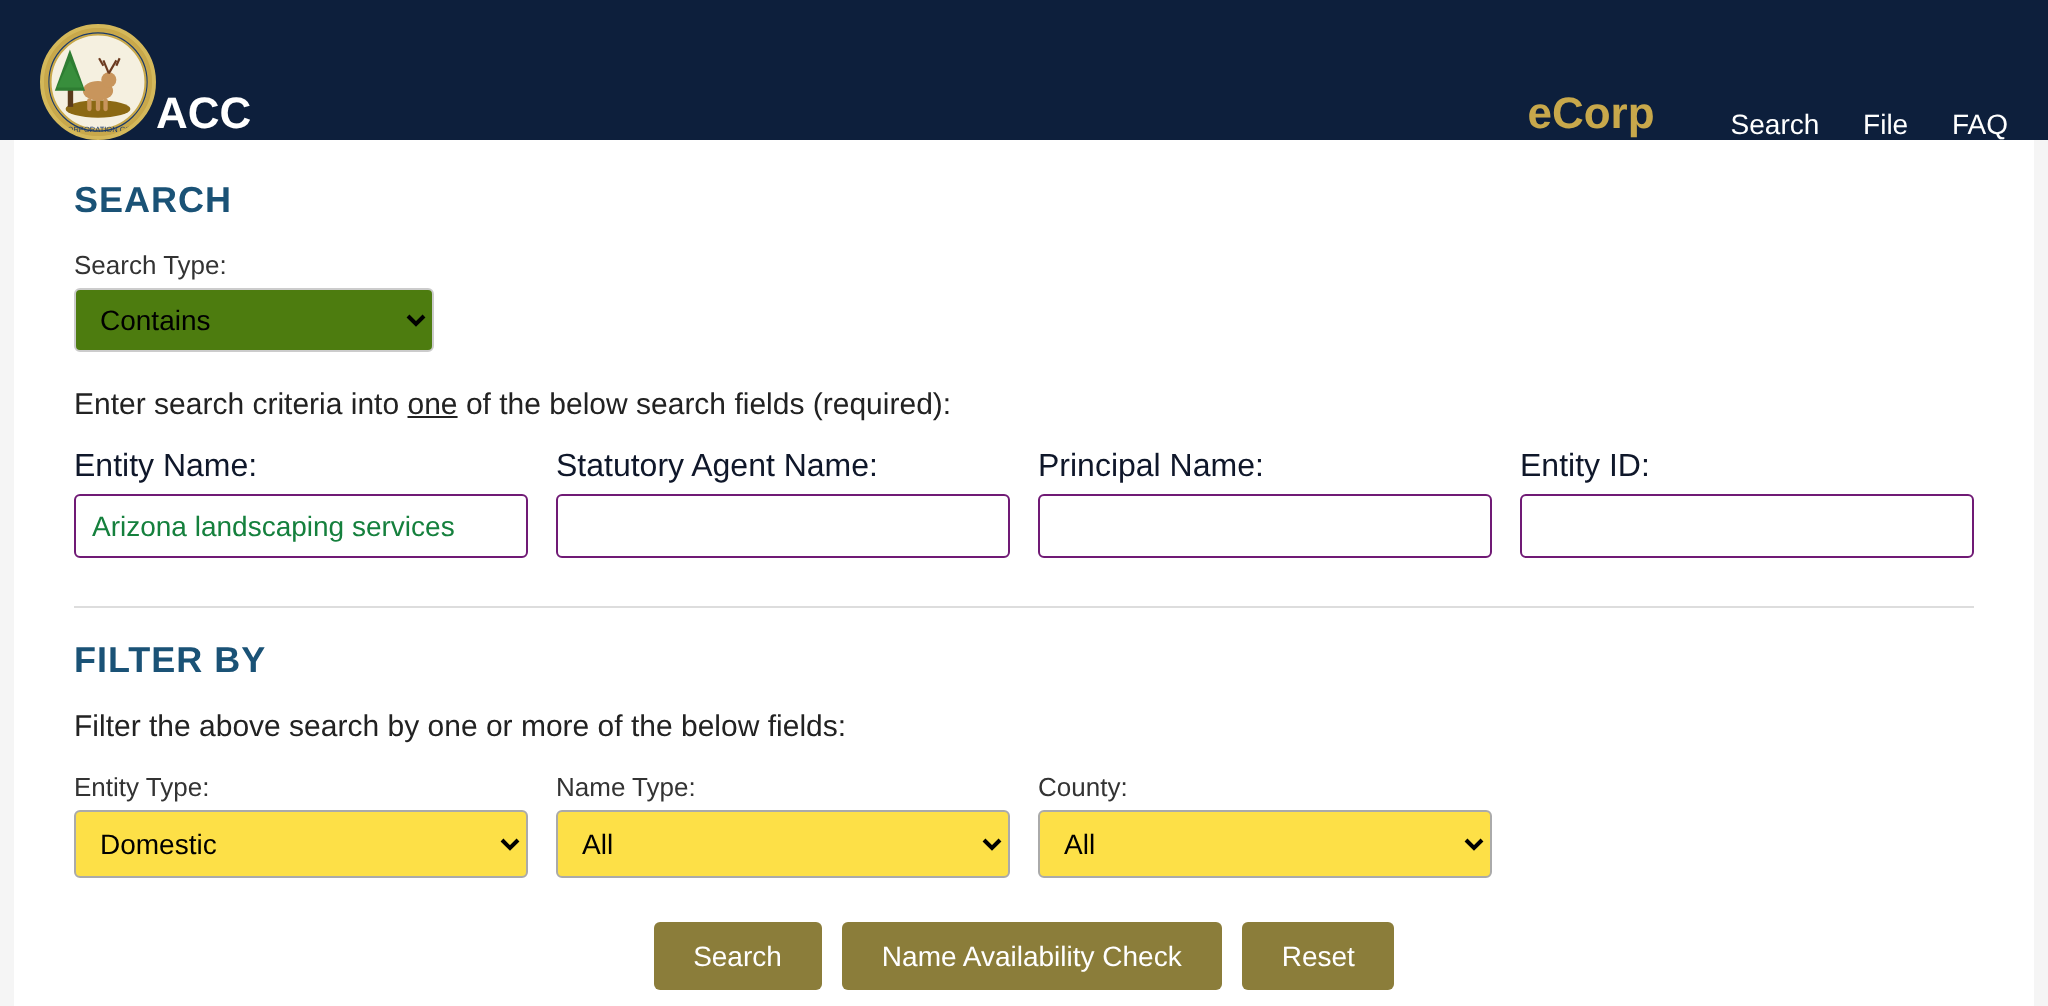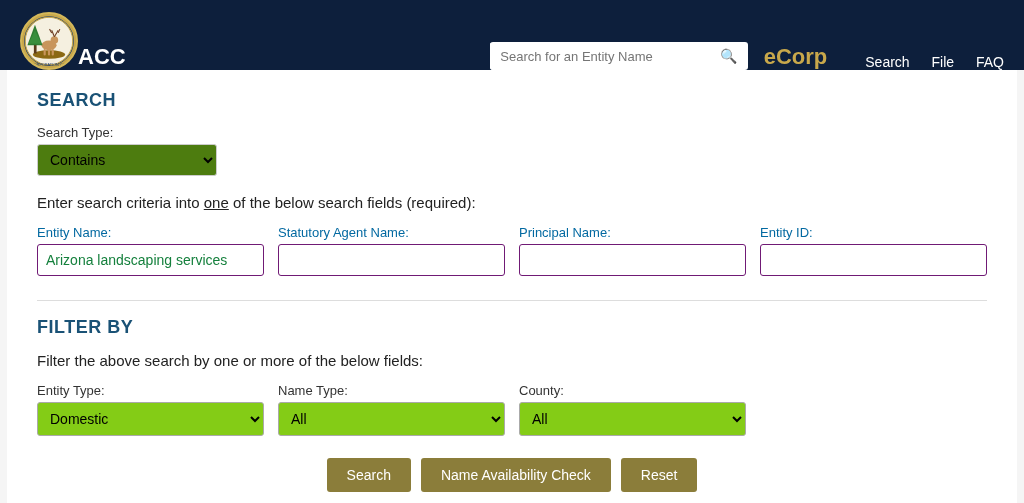--- a/index.html
+++ b/index.html
@@ -106,23 +106,23 @@
 
     
     .fields-grid {
       display: grid;
       grid-template-columns: 1fr 1fr 1fr 1fr;
       gap: 14px;
       margin-bottom: 24px;
     }
     .field-group label {
       display: block;
-      font-size: 13px;
+      font-size: 16px;
       margin-bottom: 4px;
-      color: #0369a1;
+      color: #0f172a;
     }
     .field-group input {
       width: 100%;
       padding: 7px 8px;
       border: 1px solid #701a75;
       border-radius: 3px;
       font-size: 14px;
       color: #15803d;
     }
 
@@ -153,21 +153,21 @@
       font-size: 13px;
       margin-bottom: 4px;
       color: #333;
     }
     .filter-group select {
       width: 100%;
       padding: 7px 8px;
       border: 1px solid #aaa;
       border-radius: 3px;
       font-size: 14px;
-      background: #84cc16;
+      background: #fde047;
       appearance: auto;
     }
 
     
     .buttons-row {
       display: flex;
       justify-content: center;
       gap: 10px;
     }
     .btn-olive {
@@ -221,24 +221,20 @@
 
       <rect x="22" y="55" width="5" height="18" fill="#5a3a1a"></rect>
       <polygon points="24,20 10,58 38,58" fill="#2e7d32"></polygon>
       <polygon points="24,30 12,55 36,55" fill="#388e3c"></polygon>
 
       <text x="50" y="96" text-anchor="middle" font-size="7" fill="#1a3a6b" font-family="Arial">ARIZONA CORPORATION COMMISSION</text>
     </svg>
   </div>
   <span class="header-acc">ACC</span>
 
-  <div class="header-search-bar">
-    <input type="text" placeholder="Search for an Entity Name" style="">
-    <button>🔍</button>
-  </div>
 
   <span class="header-brand">eCorp</span>
 
   <nav class="header-nav">
     <a href="#">Search</a>
     <a href="#">File</a>
     <a href="#">FAQ</a>
   </nav>
 </header>
 

